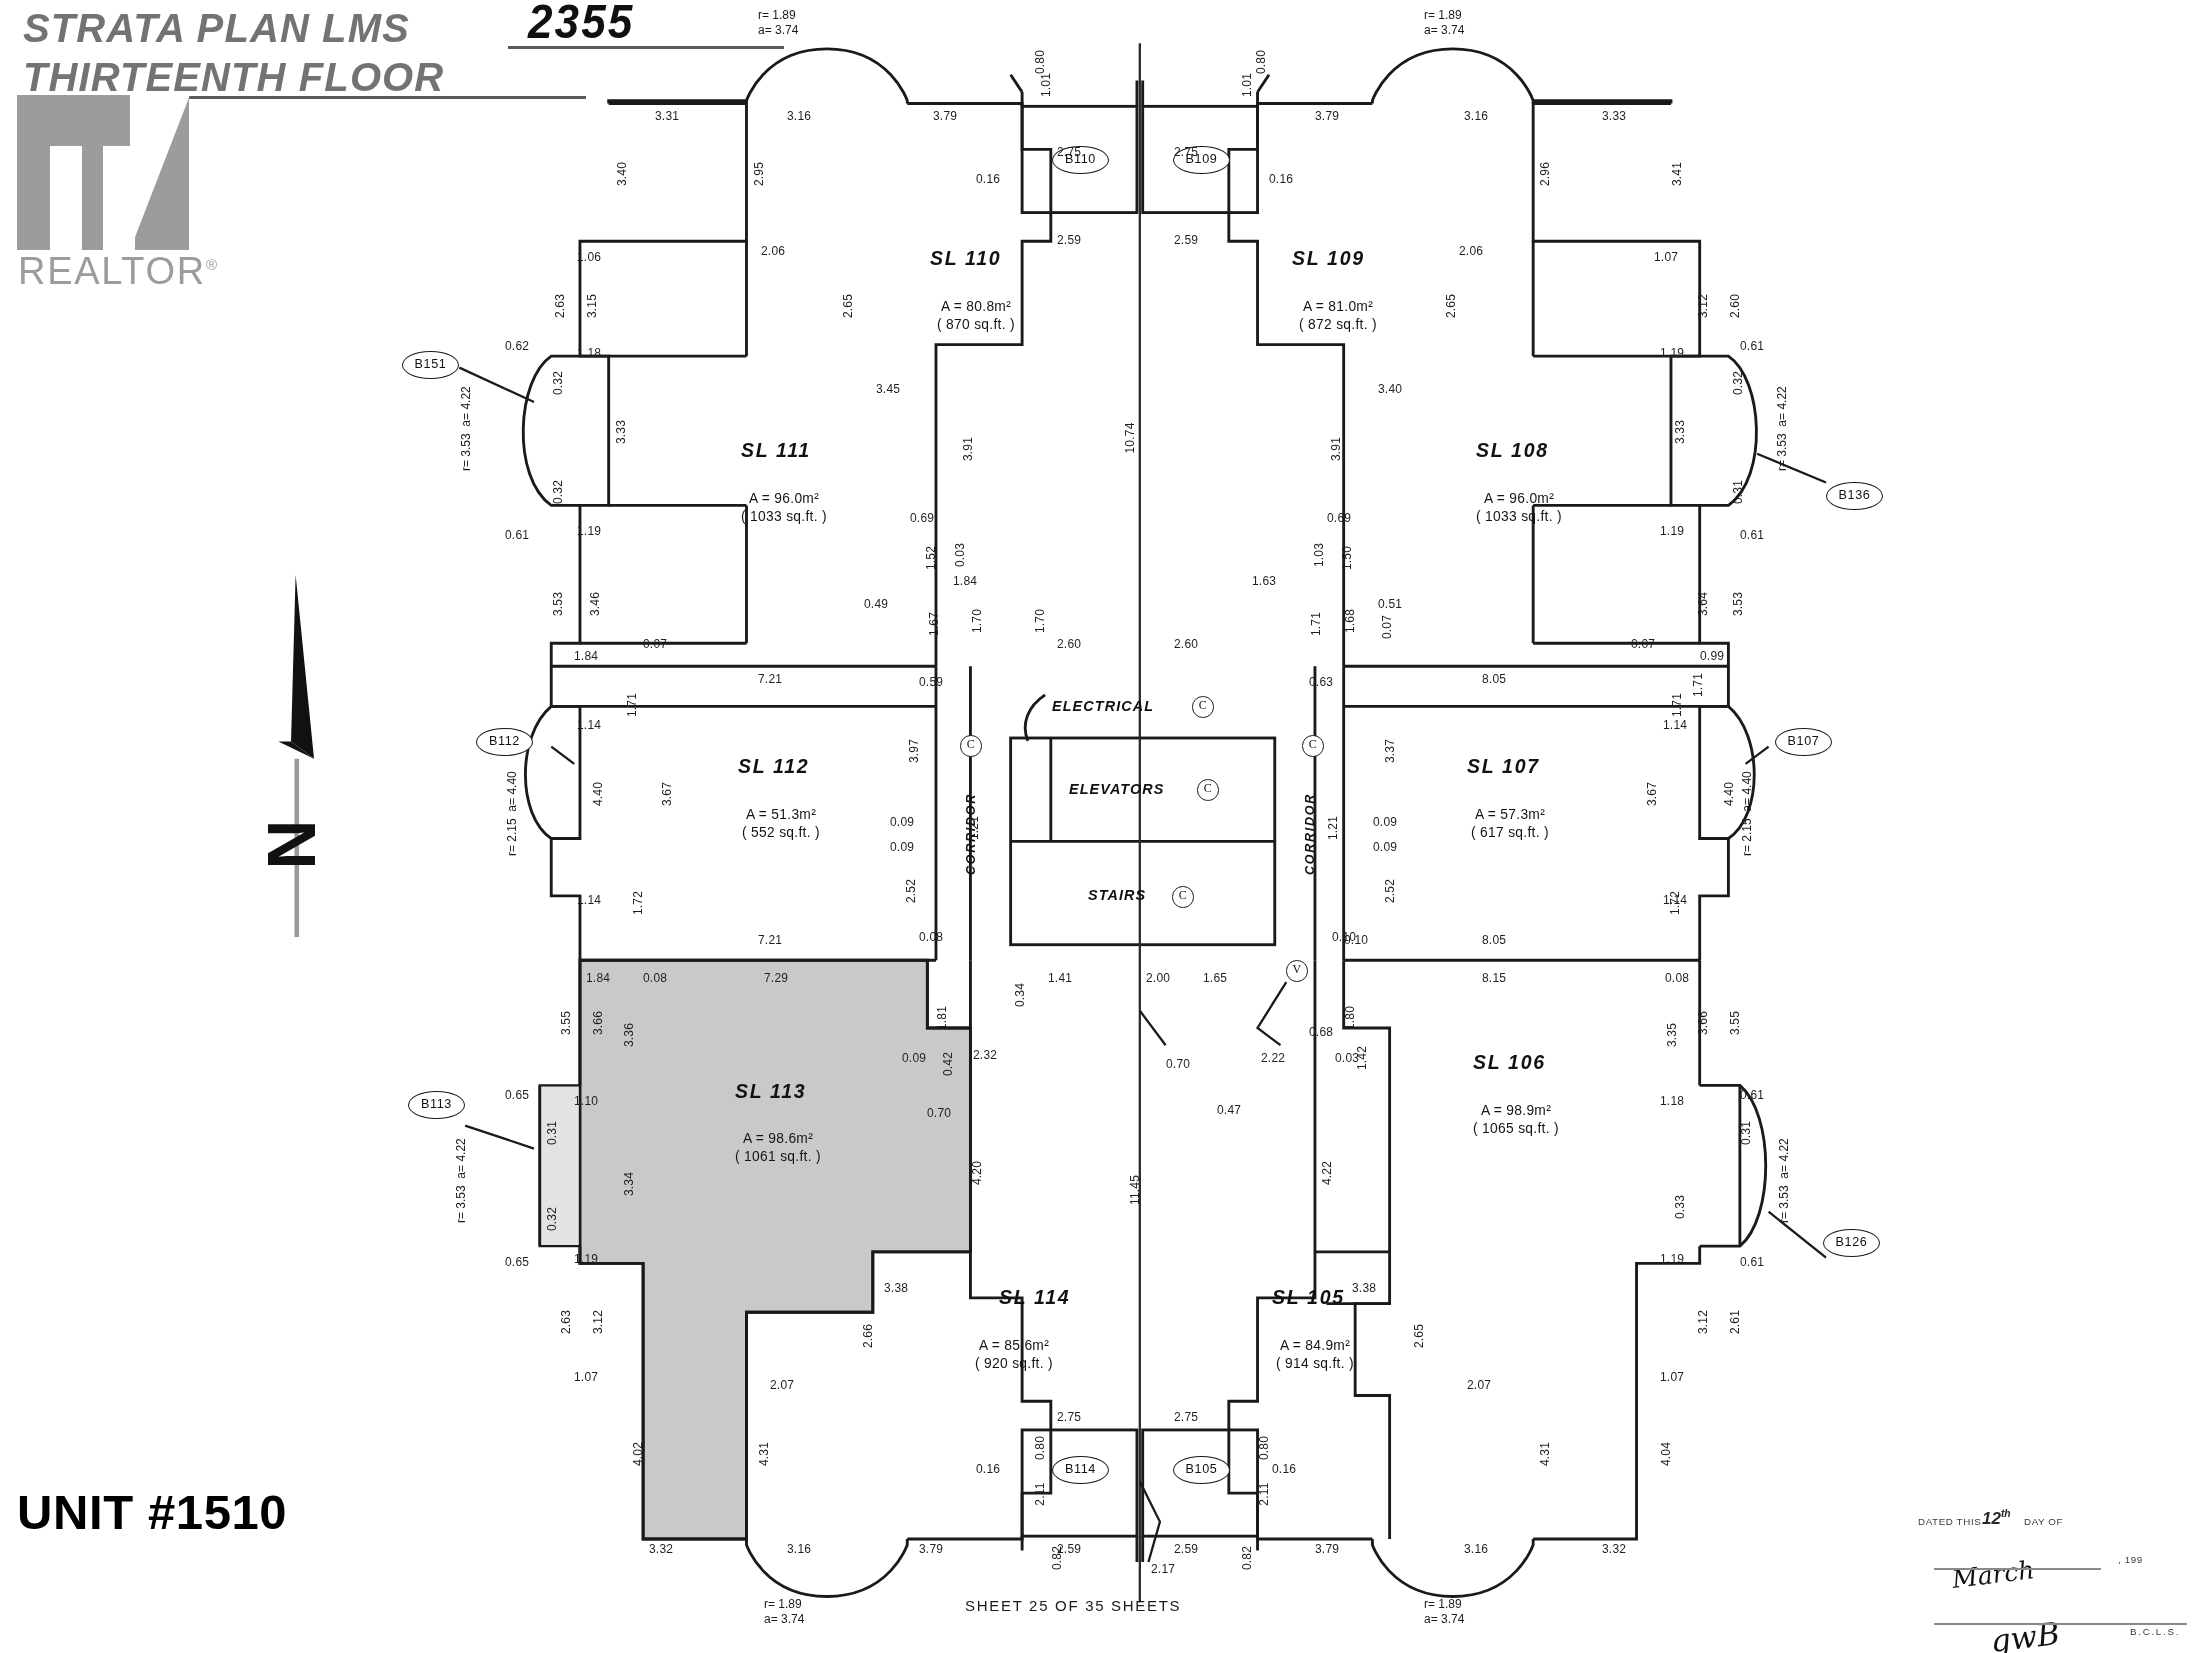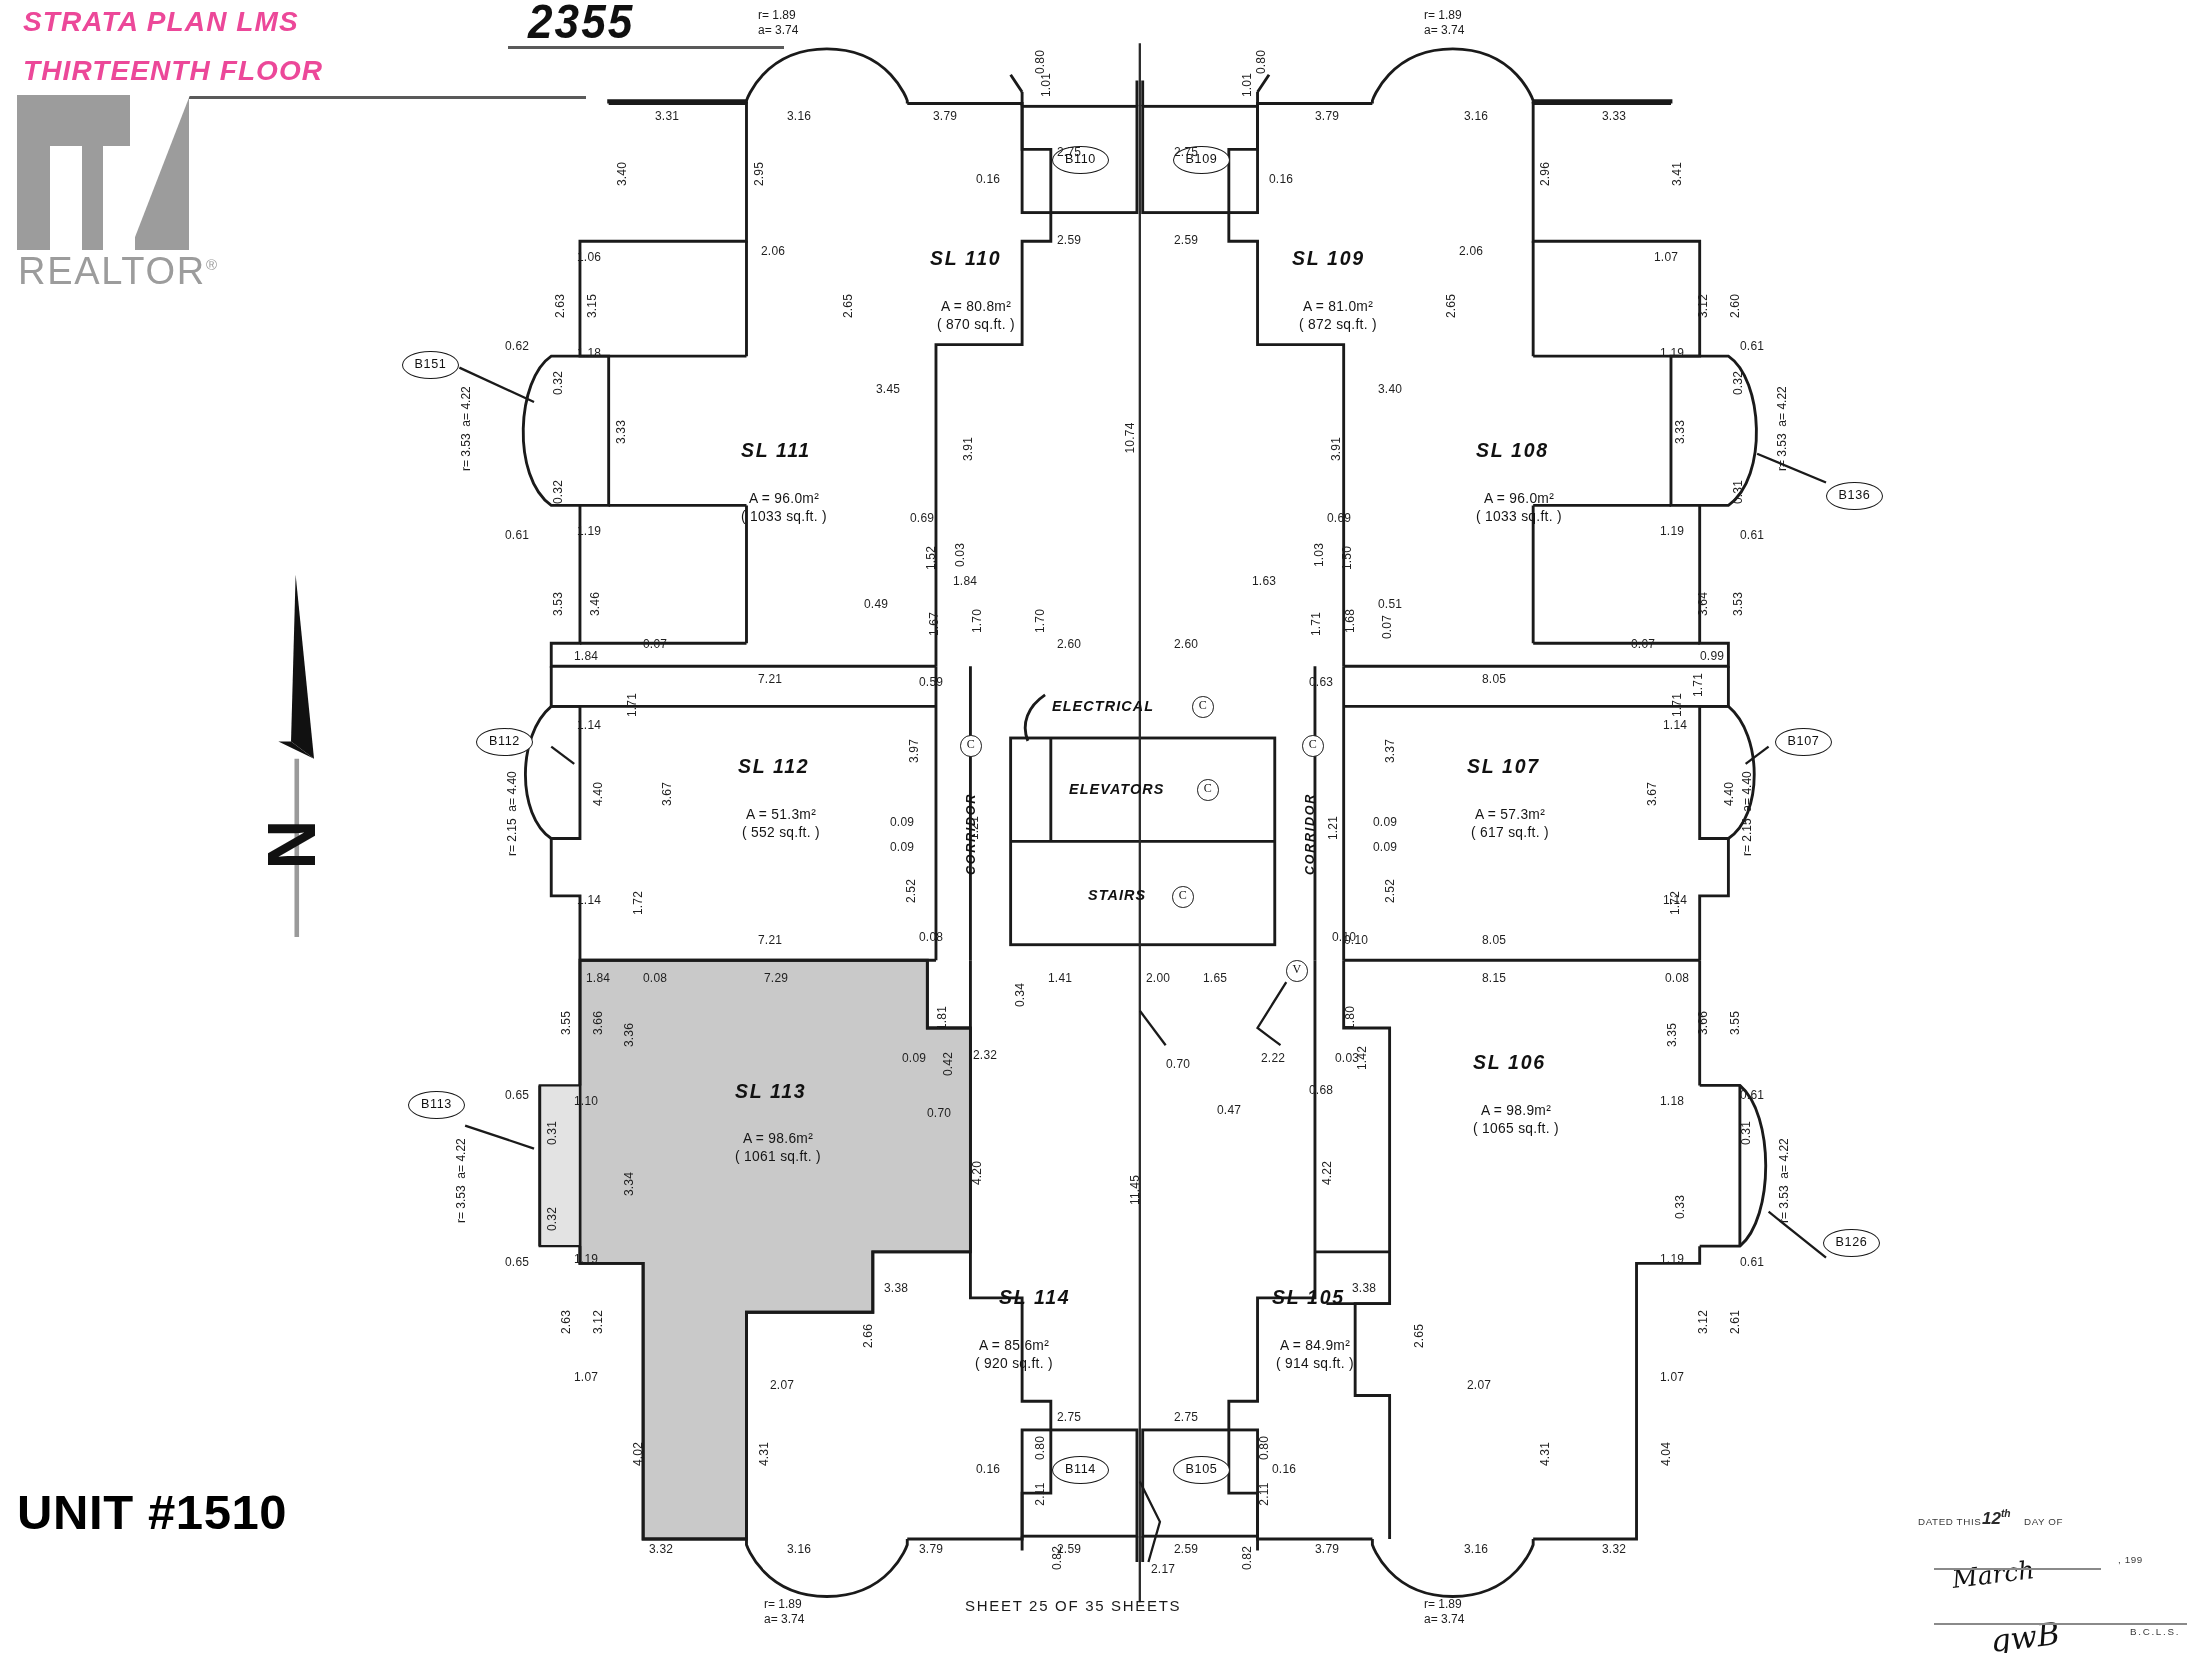--- a/index.html
+++ b/index.html
@@ -12,22 +12,22 @@
   }
   #sheet{position:absolute;left:0;top:0;width:2205px;height:1654px;background:#fff;}
   svg#plan{position:absolute;left:0;top:0;width:2205px;height:1654px;}
 
   
   .hdr{position:absolute;left:23px;top:5.7px;width:804px;}
   .hdr-line{position:relative;height:49px;}
   .hdr-txt{
     font-family:"Liberation Sans", sans-serif;
     font-style:italic;font-weight:700;
-    font-size:28px;letter-spacing:1.1px;
-    color:#ec4899;
+    font-size:40px;letter-spacing:1.1px;
+    color:#737373;
     transform:scaleX(0.86);transform-origin:left center;
     white-space:nowrap;
   }
   .hdr-num{
     position:absolute;left:505px;top:-12.6px;
     font-size:49px;font-weight:700;font-style:italic;
     letter-spacing:2.3px;color:#101010;
     transform:scaleX(0.9);transform-origin:left center;
   }
   .rule{position:absolute;height:2.9px;background:#5a5a5a;}
@@ -493,21 +493,21 @@
   <div class="dim v" style="left:1533px;top:1447px;">4.31</div>
   <div class="dim" style="left:1602px;top:1542px;">3.32</div>
   <div class="dim" style="left:1464px;top:1542px;">3.16</div>
   <div class="dim" style="left:1315px;top:1542px;">3.79</div>
   <div class="dim v" style="left:1407px;top:1329px;">2.65</div>
   <div class="dim" style="left:1352px;top:1281px;">3.38</div>
   <div class="dim" style="left:1467px;top:1378px;">2.07</div>
   <div class="dim v" style="left:1338px;top:1011px;">1.80</div>
   <div class="dim" style="left:1335px;top:1051px;">0.03</div>
   <div class="dim" style="left:1261px;top:1051px;">2.22</div>
-  <div class="dim" style="left:1309px;top:1083px;">0.68</div>
+  <div class="dim" style="left:1309px;top:1025px;">0.68</div>
   <div class="dim v" style="left:1350px;top:1051px;">1.42</div>
   <div class="dim" style="left:1217px;top:1103px;">0.47</div>
   <div class="dim" style="left:1166px;top:1057px;">0.70</div>
   <div class="dim v" style="left:1315px;top:1166px;">4.22</div>
 
   <div class="dim" style="left:1048px;top:971px;">1.41</div>
   <div class="dim" style="left:1146px;top:971px;">2.00</div>
   <div class="dim" style="left:1203px;top:971px;">1.65</div>
   <div class="dim v" style="left:1008px;top:988px;">0.34</div>
   <div class="dim" style="left:1151px;top:1562px;">2.17</div>

